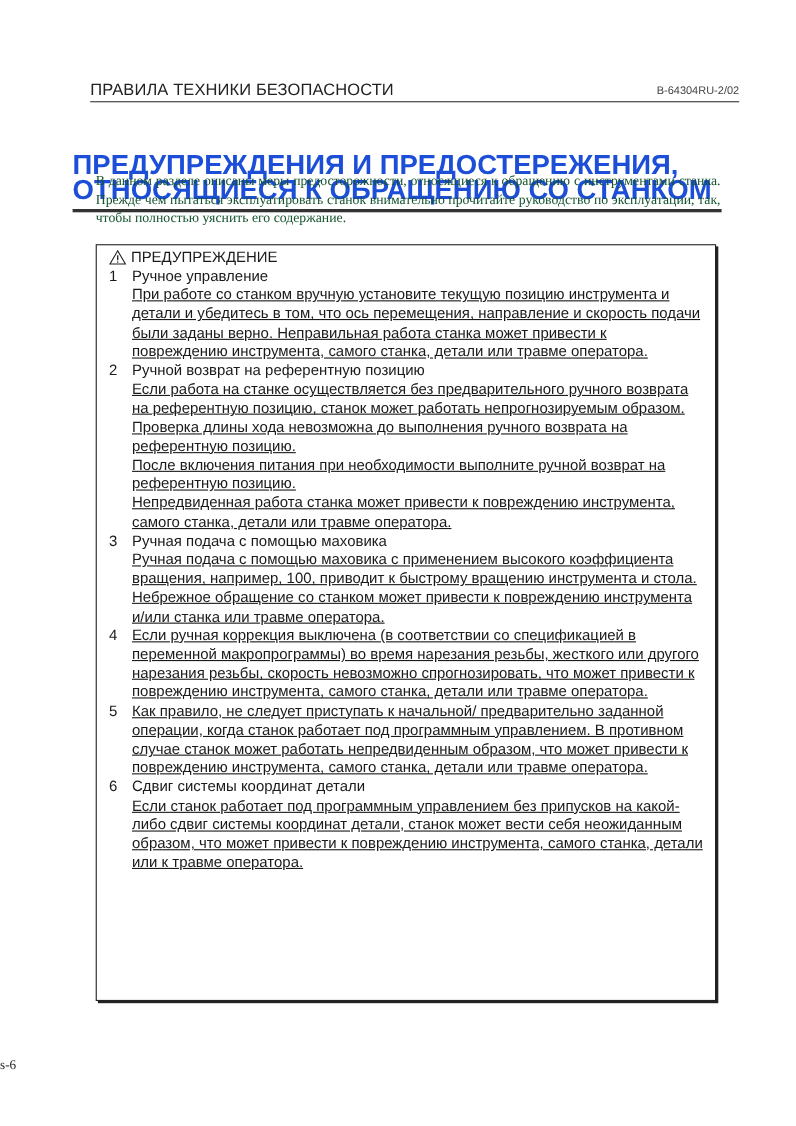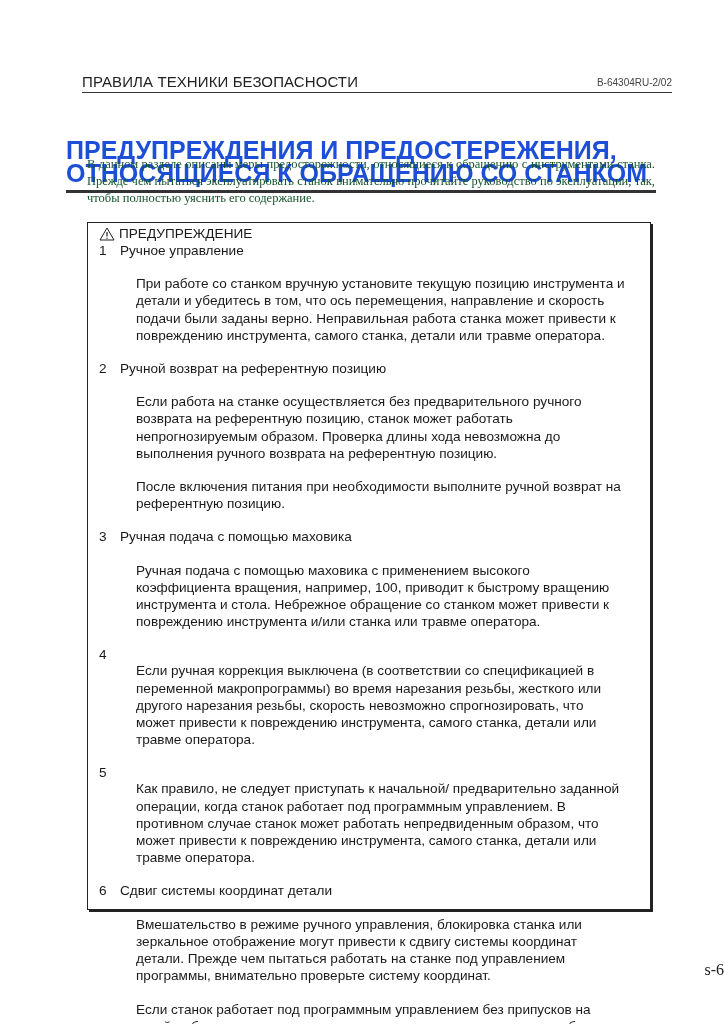--- a/index.html
+++ b/index.html
@@ -28,24 +28,24 @@
       border: 1px solid #222; box-shadow: 2px 2px 0 #222;
       font-family: "Liberation Sans", sans-serif; font-size: 13.6px; line-height: 17.2px; color: #1a1a1a;
       box-sizing: border-box; padding: 2px 8px 0 11px;
     }
     .warn-head { display: flex; align-items: center; height: 17px; }
     .warn-head svg { width: 16px; height: 14px; margin-right: 4px; }
     .item { display: flex; }
     .item .num { width: 21px; flex: none; }
     .item .body { flex: 1; }
     .item .h { font-weight: normal; }
-    .item .p { margin: 16px; }
+    .item .p { margin: 0; text-decoration: underline; }
     .footer {
-      position: absolute; left: 0; width: 724px; top: 961px; text-align: right;
-      font-family: "Liberation Serif", serif; font-size: 16px; color: #222;
+      position: absolute; left: 0; width: 724px; top: 961px; text-align: left;
+      font-family: "Liberation Serif", serif; font-size: 12px; color: #222;
     }
   </style>
 </head>
 <body>
 
 <div class="page-header">
   <span class="sec">ПРАВИЛА ТЕХНИКИ БЕЗОПАСНОСТИ</span>
   <span class="code">B-64304RU-2/02</span>
 </div>
 
@@ -70,20 +70,21 @@
       <p class="p">При работе со станком вручную установите текущую позицию инструмента и детали и убедитесь в том, что ось перемещения, направление и скорость подачи были заданы верно. Неправильная работа станка может привести к повреждению инструмента, самого станка, детали или травме оператора.</p>
     </div>
   </div>
 
   <div class="item">
     <span class="num">2</span>
     <div class="body">
       <div class="h">Ручной возврат на референтную позицию</div>
       <p class="p">Если работа на станке осуществляется без предварительного ручного возврата на референтную позицию, станок может работать непрогнозируемым образом. Проверка длины хода невозможна до выполнения ручного возврата на референтную позицию.</p>
       <p class="p">После включения питания при необходимости выполните ручной возврат на референтную позицию.</p>
+      <p class="p">Непредвиденная работа станка может привести к повреждению инструмента, самого станка, детали или травме оператора.</p>
     </div>
   </div>
 
   <div class="item">
     <span class="num">3</span>
     <div class="body">
       <div class="h">Ручная подача с помощью маховика</div>
       <p class="p">Ручная подача с помощью маховика с применением высокого коэффициента вращения, например, 100, приводит к быстрому вращению инструмента и стола. Небрежное обращение со станком может привести к повреждению инструмента и/или станка или травме оператора.</p>
     </div>
   </div>
@@ -99,19 +100,18 @@
     <span class="num">5</span>
     <div class="body">
       <p class="p">Как правило, не следует приступать к начальной/ предварительно заданной операции, когда станок работает под программным управлением. В противном случае станок может работать непредвиденным образом, что может привести к повреждению инструмента, самого станка, детали или травме оператора.</p>
     </div>
   </div>
 
   <div class="item">
     <span class="num">6</span>
     <div class="body">
       <div class="h">Сдвиг системы координат детали</div>
-      <p class="p">Вмешательство в режиме ручного управления, блокировка станка или зеркальное отображение могут привести к сдвигу системы координат детали. Прежде чем пытаться работать на станке под управлением программы, внимательно проверьте систему координат.</p>
       <p class="p">Если станок работает под программным управлением без припусков на какой-либо сдвиг системы координат детали, станок может вести себя неожиданным образом, что может привести к повреждению инструмента, самого станка, детали или к травме оператора.</p>
     </div>
   </div>
 </div>
 
 <div class="footer">s-6</div>
 
 </body></html>

